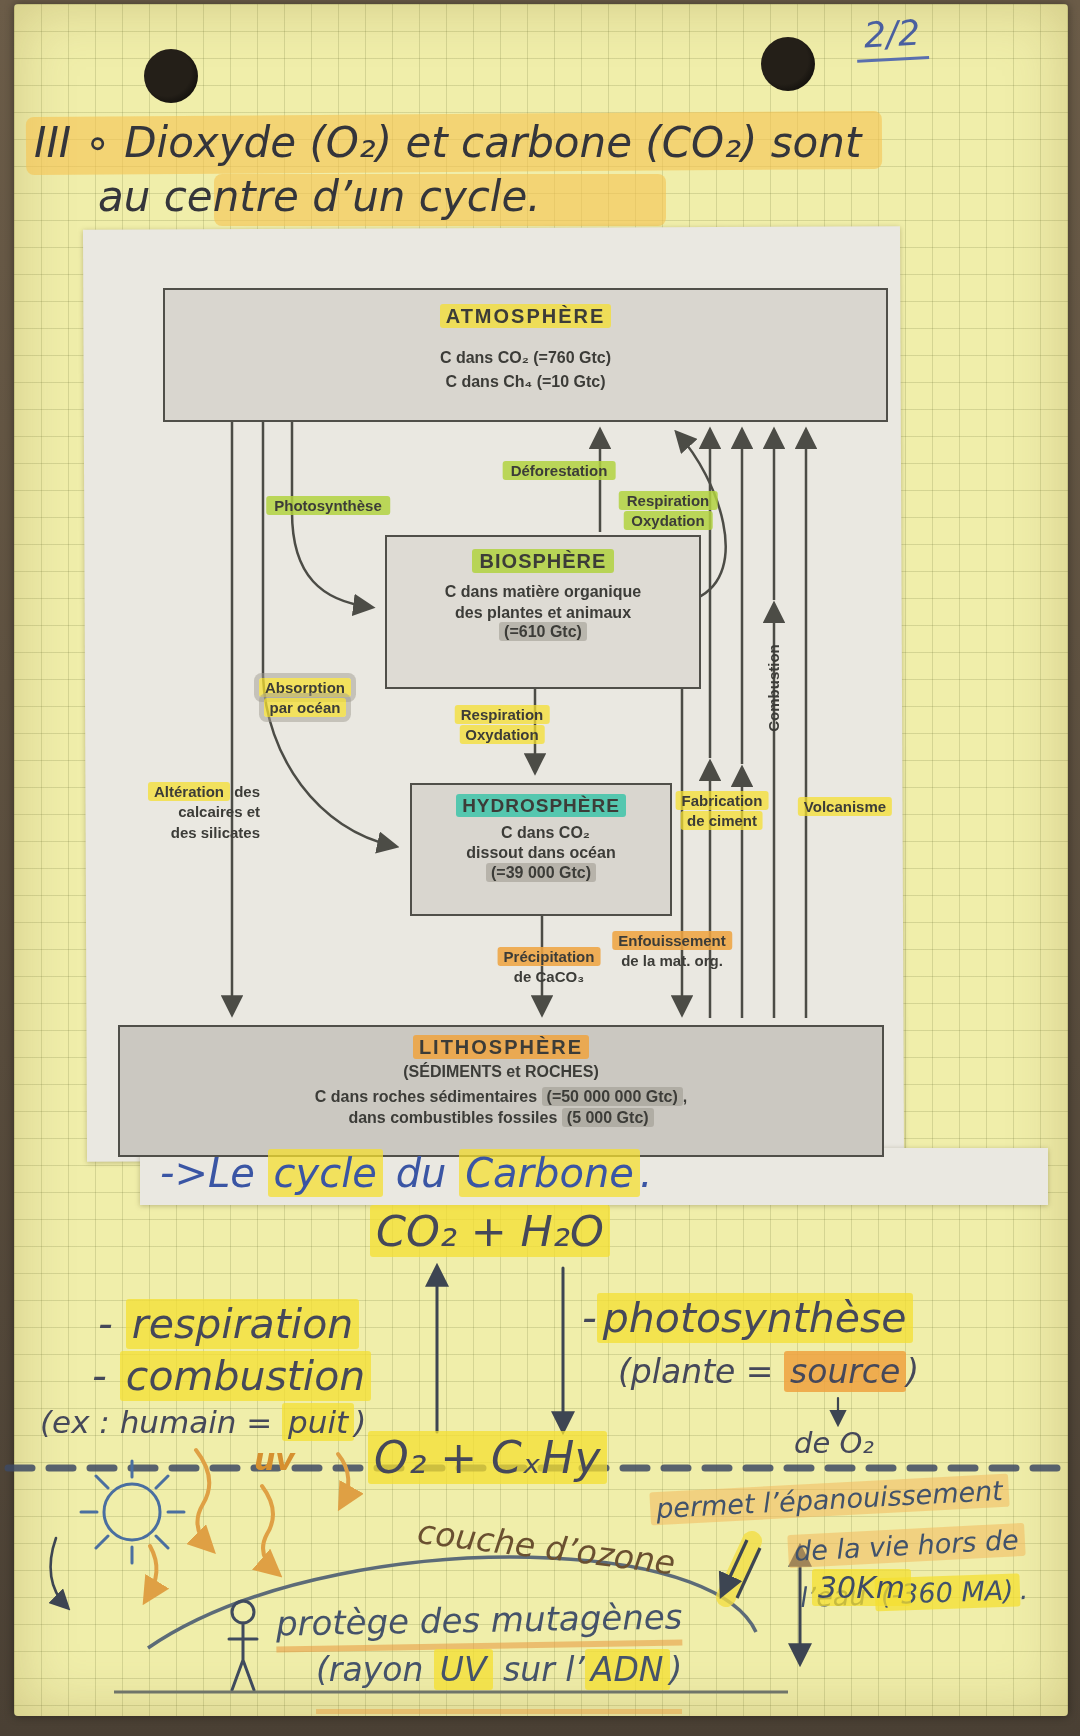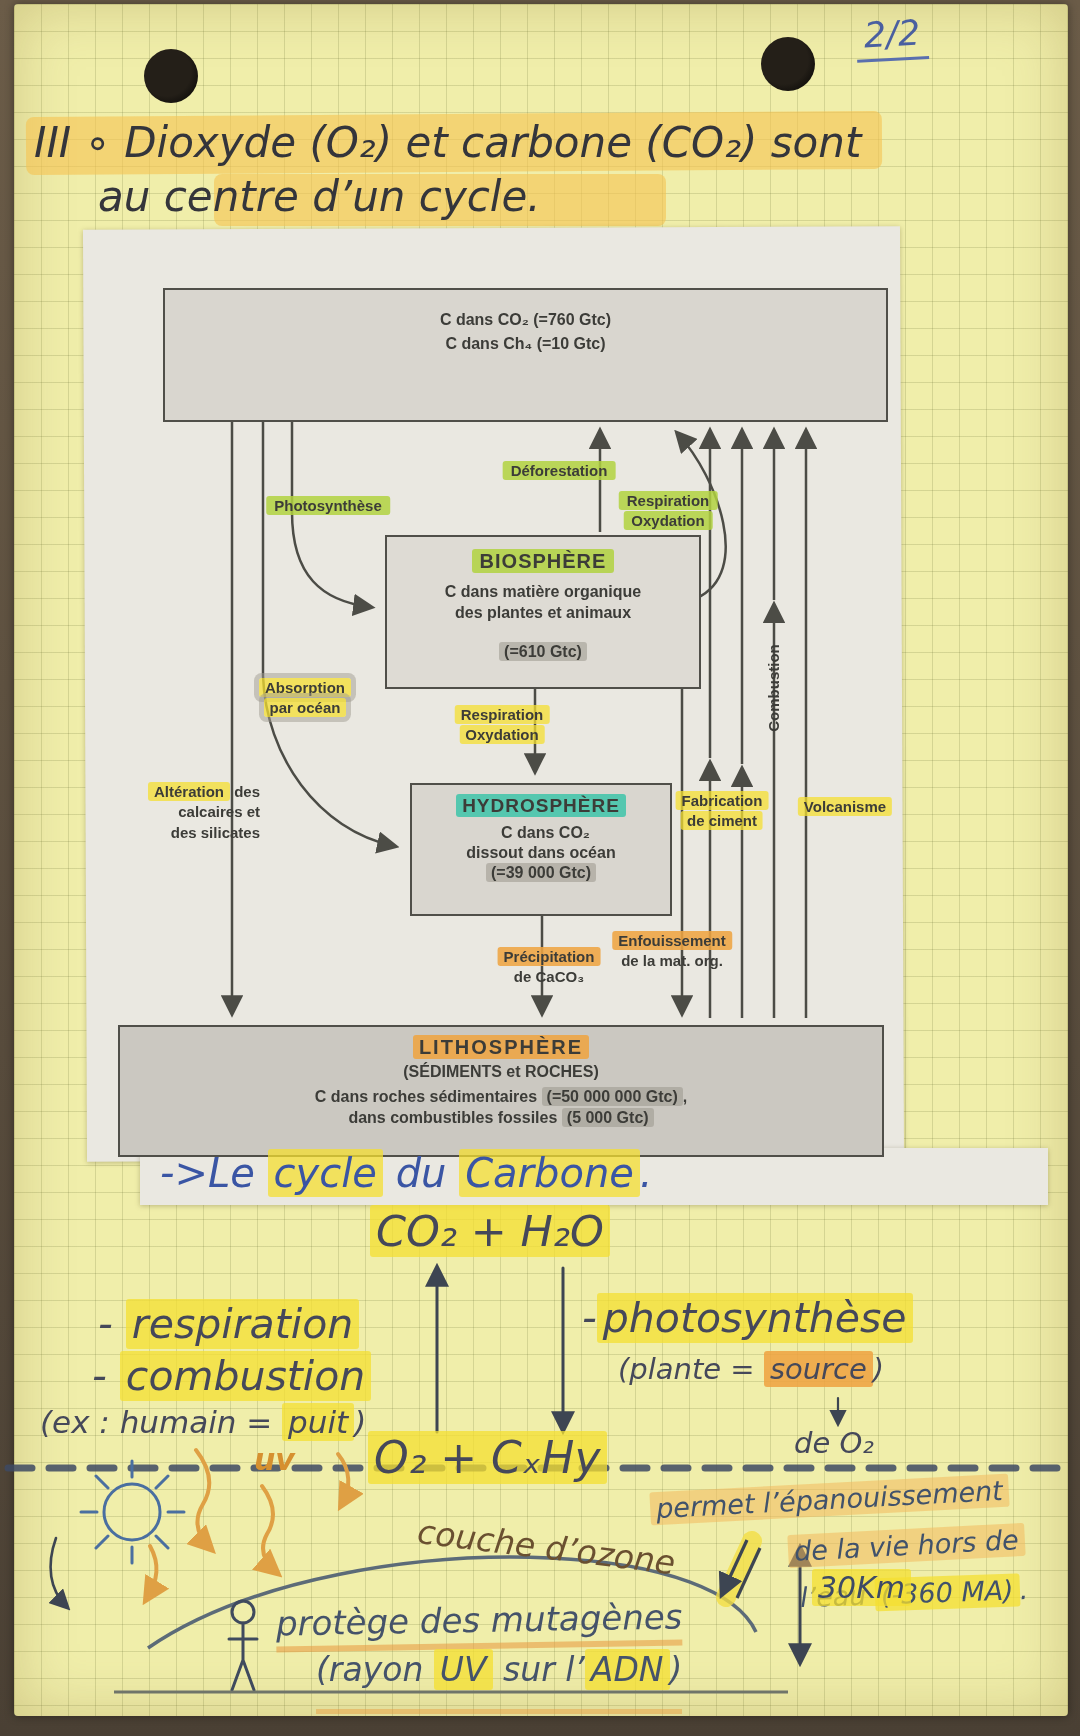--- a/index.html
+++ b/index.html
@@ -107,29 +107,30 @@
     </g>
 
     <g stroke="#3f4a5e" stroke-width="3" fill="none" stroke-linecap="round">
       <circle cx="243" cy="1612" r="11"></circle>
       <path d="M243,1623 V1660 M229,1639 H257 M243,1660 L232,1690 M243,1660 L254,1690"></path>
     </g>
     <path d="M114,1692 H788" stroke="#70756a" stroke-width="3"></path>
   </svg>
 
   <div class="dbox z6" style="left:163px;top:288px;width:721px;height:130px;background:#d9d6cf;">
+    <div class="print" style="font-size:20px;letter-spacing:2px;margin-top:15px;"><span class="hl-y">ATMOSPHÈRE</span></div>
     <div class="print" style="font-size:16px;margin-top:21px;">C dans CO₂ (=760 Gtc)</div>
     <div class="print" style="font-size:16px;margin-top:6px;">C dans Ch₄ (=10 Gtc)</div>
   </div>
 
   <div class="dbox z6" style="left:385px;top:535px;width:312px;height:150px;background:#dedbd4;">
     <div class="print" style="font-size:20px;letter-spacing:1px;margin-top:13px;border-radius:8px;"><span class="hl-g">BIOSPHÈRE</span></div>
     <div class="print" style="font-size:16px;margin-top:10px;">C dans matière organique</div>
     <div class="print" style="font-size:16px;margin-top:3px;">des plantes et animaux</div>
-    <div class="print" style="font-size:16px;margin-top:21px;"><span class="hl-gr">(=610 Gtc)</span></div>
+    <div class="print" style="font-size:16px;margin-top:1px;"><span class="hl-gr">(=610 Gtc)</span></div>
   </div>
 
   <div class="dbox z6" style="left:410px;top:783px;width:258px;height:129px;background:#d9d6cf;">
     <div class="print" style="font-size:19px;letter-spacing:1px;margin-top:10px;"><span class="hl-t">HYDROSPHÈRE</span></div>
     <div class="print" style="font-size:16px;margin-top:7px;padding-left:9px;">C dans CO₂</div>
     <div class="print" style="font-size:16px;margin-top:2px;">dissout dans océan</div>
     <div class="print" style="font-size:16px;margin-top:2px;"><span class="hl-gr">(=39 000 Gtc)</span></div>
   </div>
 
   <div class="dbox z6" style="left:118px;top:1025px;width:762px;height:128px;background:#cbc8c1;">
@@ -180,21 +181,21 @@
   <div class="hw z6" style="left:92px;top:1352px;font-size:41px;">
     <span>-</span> <span class="hl-y">combustion</span>
   </div>
   <div class="hw z6" style="left:582px;top:1294px;font-size:41px;">
     <span>-</span><span class="hl-y">photosynthèse</span>
   </div>
 
   <div class="hw z6" style="left:40px;top:1404px;font-size:31px;">
     <span>(ex : humain = </span><span class="hl-y">puit</span><span>)</span>
   </div>
-  <div class="hw z6" style="left:618px;top:1352px;font-size:29px;">
+  <div class="hw z6" style="left:618px;top:1352px;font-size:33px;">
     <span>(plante = </span><span class="hl-o">source</span><span>)</span>
   </div>
   <div class="hw z6" style="left:794px;top:1426px;font-size:29px;">de O₂</div>
 
   <div class="hw z6" style="left:368px;top:1432px;font-size:44px;"><span class="hl-y">O₂ + CₓHy</span></div>
   <div class="hw z6" style="left:254px;top:1442px;font-size:30px;color:#d6902f;font-weight:700;">uv</div>
 
   <div class="hw z6" style="left:420px;top:1512px;font-size:33px;color:#6a5030;transform:rotate(7deg);transform-origin:left top;">couche d’ozone</div>
 
   <div class="hw z6" style="left:650px;top:1484px;font-size:27px;color:#41526b;transform:rotate(-3deg);"><span class="hl-oy">permet l’épanouissement</span></div>

